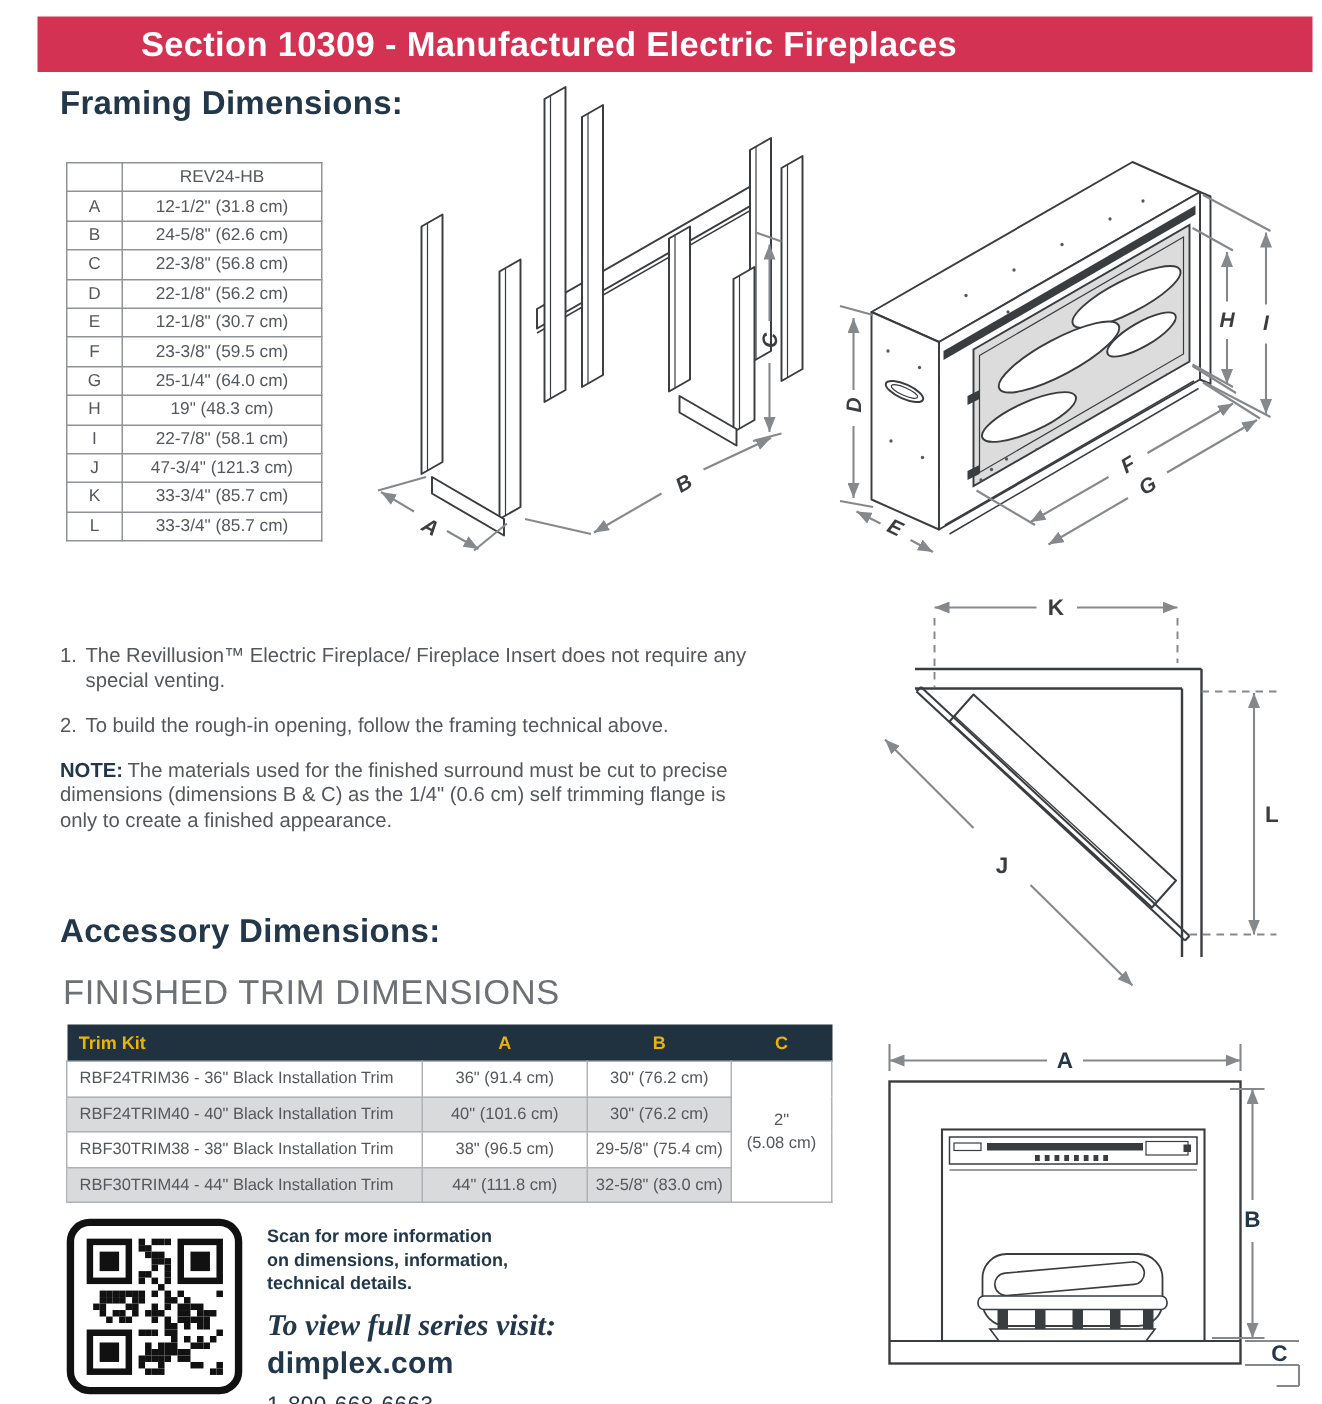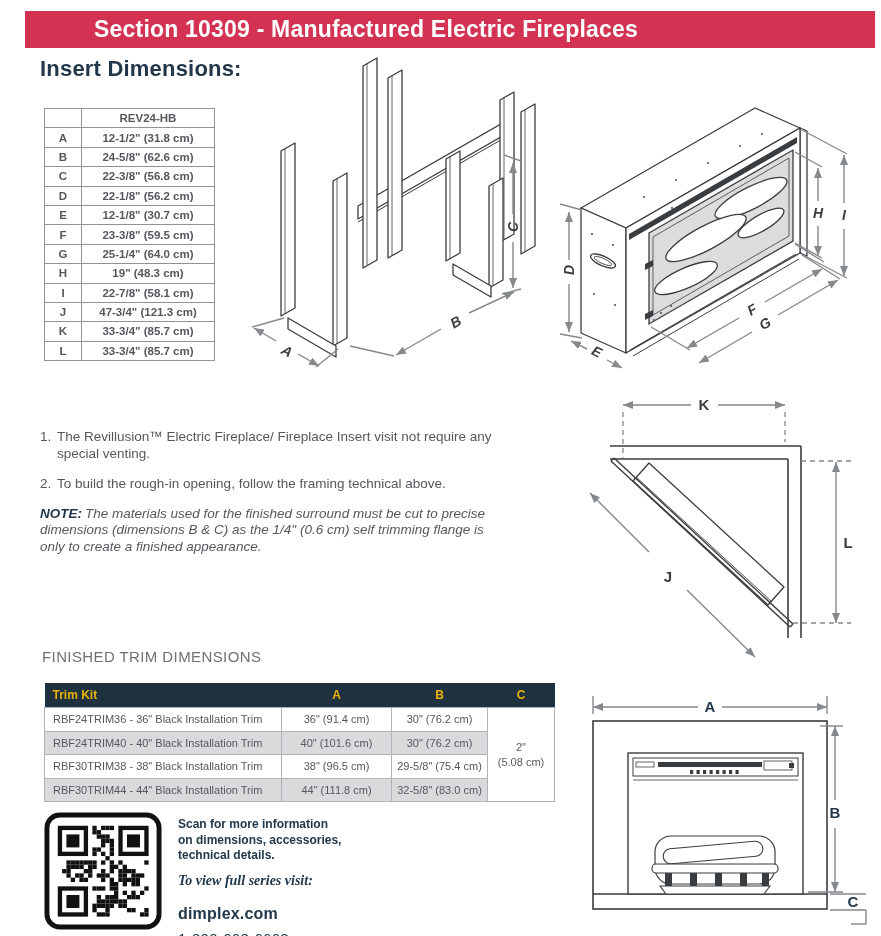--- a/index.html
+++ b/index.html
@@ -4,48 +4,48 @@
 <style>
   html,body{margin:0;padding:0;background:#fff;}
   .page{position:relative;width:881px;height:936px;background:#ffffff;overflow:hidden;
         font-family:"Liberation Sans",sans-serif;}
   
   .banner{position:absolute;left:25px;top:11px;width:850px;height:37px;background:#d43253;
           color:#ffffff;font-weight:bold;font-size:23px;line-height:37px;text-align:center;
           padding-right:168px;box-sizing:border-box;letter-spacing:.2px;}
   
   .sec-h{position:absolute;color:#22384a;font-weight:bold;font-size:22px;letter-spacing:.2px;}
-  .sub-h{position:absolute;color:#6d7175;font-weight:400;font-size:15px;letter-spacing:.4px;}
+  .sub-h{position:absolute;color:#6d7175;font-weight:400;font-size:23px;letter-spacing:.4px;}
   
   .fr-table{position:absolute;left:44px;top:108px;border-collapse:collapse;font-size:11.5px;color:#54585c;}
-  .fr-table td{border:1.4px solid #8f9397;text-align:center;height:18.4px;padding:0 5px;background:#fff;font-weight:bold;}
+  .fr-table td{border:1.4px solid #8f9397;text-align:center;height:18.4px;padding:0 5px;background:#fff;}
   .fr-table td.lt{width:26px;}
   .fr-table td.vl{width:122px;}
   
   .trim-table{position:absolute;left:44px;top:683px;border-collapse:collapse;font-size:11px;color:#54585c;}
   .trim-table th{background:#203140;color:#eab308;font-weight:bold;height:22px;font-size:12px;border:none;}
   .trim-table th.name{text-align:left;padding-left:8px;}
   .trim-table td{border:1px solid #b0b3b6;height:20.5px;text-align:center;background:#fff;}
   .trim-table td.name{text-align:left;padding-left:8px;}
   .trim-table tr.alt td{background:#d9dadb;}
   .trim-table td.cmerge{background:#fff;line-height:1.35;font-size:11px;}
   
   .notes{position:absolute;left:40px;top:429px;width:470px;font-size:13.5px;color:#54585c;line-height:16.5px;}
   .note-item{display:flex;}
   .note-item .num{width:17px;flex:none;}
   .note-item .txt{flex:1;}
   .mt{margin-top:14px;}
-  .notep{margin:13px 0 0 0;font-style:italic;}
+  .notep{margin:13px 0 0 0;}
   .notep b{color:#22384a;margin-right:3px;}
   
   .qr{position:absolute;left:44px;top:812px;}
   .ftext{position:absolute;left:178px;top:817px;color:#22384a;}
   .scan{font-weight:bold;font-size:12px;line-height:15.5px;}
-  .visit{font-family:"Liberation Serif",serif;font-style:italic;font-weight:700;font-size:14px;margin-top:9px;}
-  .site{font-weight:bold;font-size:16px;margin-top:16px;letter-spacing:.2px;}
+  .visit{font-family:"Liberation Serif",serif;font-style:italic;font-weight:700;font-size:20px;margin-top:9px;}
+  .site{font-weight:bold;font-size:20px;margin-top:2px;letter-spacing:.2px;}
   .phone{font-size:15px;margin-top:7px;letter-spacing:.3px;}
   
   .dg{position:absolute;}
   .pc{fill:#fff;stroke:#3a3d40;stroke-width:1.3;stroke-linejoin:round;}
   .ln{stroke:#3a3d40;fill:none;}
   .dim{stroke:#85898c;stroke-width:1.4;fill:none;}
   .dash{stroke:#85898c;stroke-width:1.3;stroke-dasharray:5 4;fill:none;}
   .dlab{font:italic 600 14px "Liberation Sans",sans-serif;fill:#3a3d40;text-anchor:middle;}
   .blab{font:700 15px "Liberation Sans",sans-serif;fill:#3a3d40;text-anchor:middle;}
   .nlab{font:700 15px "Liberation Sans",sans-serif;fill:#22384a;text-anchor:middle;}
@@ -58,21 +58,21 @@
     <marker id="ah" viewBox="0 0 10 8" refX="10" refY="4" markerWidth="10" markerHeight="8" orient="auto-start-reverse" markerUnits="userSpaceOnUse">
       <path d="M0,0 L10,4 L0,8 Z" fill="#85898c"></path>
     </marker>
   </defs>
 </svg>
 
 <div class="page">
 
   <div class="banner">Section 10309 - Manufactured Electric Fireplaces</div>
 
-  <div class="sec-h" style="left:40px;top:56px;">Insert Dimensions:</div>
+  <div class="sec-h" style="left:40px;top:56px;">Framing Dimensions:</div>
 
   <table class="fr-table">
     <tbody>
         <tr>
           <td class="lt"></td>
         <td class="vl">REV24-HB</td>
         </tr>
     <tr>
           <td class="lt">A</td>
           <td class="vl">12-1/2" (31.8 cm)</td>
@@ -269,21 +269,21 @@
       <line class="dim" x1="247" y1="157" x2="291" y2="180" stroke-width="1"></line>
       <line class="dim" x1="288" y1="57" x2="288" y2="105" marker-start="url(#ah)"></line>
       <line class="dim" x1="288" y1="131" x2="288" y2="178" marker-end="url(#ah)"></line>
       <text class="dlab" x="288" y="122">I</text>
     </g>
   </svg>
 
   <div class="notes">
     <div class="note-item">
       <span class="num">1.</span>
-      <span class="txt">The Revillusion™ Electric Fireplace/ Fireplace Insert visit not require any special venting.</span>
+      <span class="txt">The Revillusion™ Electric Fireplace/ Fireplace Insert does not require any special venting.</span>
     </div>
     <div class="note-item mt">
       <span class="num">2.</span>
       <span class="txt">To build the rough-in opening, follow the framing technical above.</span>
     </div>
     <p class="notep">
       <b>NOTE:</b><span>The materials used for the finished surround must be cut to precise dimensions (dimensions B &amp; C) as the 1/4" (0.6 cm) self trimming flange is only to create a finished appearance.</span>
     </p>
   </div>
 
@@ -315,20 +315,21 @@
       <line class="dim" x1="263" y1="70" x2="263" y2="231" marker-start="url(#ah)" marker-end="url(#ah)"></line>
       <text class="blab" x="275" y="156">L</text>
     </g>
     <g>
       <line class="dim" x1="17" y1="101" x2="76" y2="160" marker-start="url(#ah)"></line>
       <line class="dim" x1="114" y1="198" x2="182" y2="265" marker-end="url(#ah)"></line>
       <text class="blab" x="95" y="190">J</text>
     </g>
   </svg>
 
+  <div class="sec-h" style="left:40px;top:608px;">Accessory Dimensions:</div>
   <div class="sub-h" style="left:42px;top:648px;">FINISHED TRIM DIMENSIONS</div>
 
   <table class="trim-table">
     <colgroup>
         <col style="width:237px">
         <col style="width:110px">
         <col style="width:96px">
         <col style="width:67px">
       </colgroup>
     <tbody>
@@ -496,21 +497,21 @@
         <rect x="53.6" y="102.0" width="4.4" height="4.4"></rect>
         <rect x="58.0" y="102.0" width="4.4" height="4.4"></rect>
         <rect x="62.4" y="102.0" width="4.4" height="4.4"></rect>
         <rect x="97.6" y="102.0" width="4.4" height="4.4"></rect>
         <rect x="102.0" y="102.0" width="4.4" height="4.4"></rect>
       </g>
   </svg>
 
   <div class="ftext">
     <div class="scan">Scan for more information</div>
-    <div class="scan">on dimensions, accessories,</div>
+    <div class="scan">on dimensions, information,</div>
     <div class="scan">technical details.</div>
     <div class="visit">To view full series visit:</div>
     <div class="site">dimplex.com</div>
     <div class="phone">1-800-668-6663</div>
   </div>
 
   <svg class="dg" style="left:570px;top:684px;" width="305" height="252" viewBox="0 0 305 252">
     <g>
       <line class="dim" x1="23" y1="12" x2="23" y2="30" stroke-width="1"></line>
       <line class="dim" x1="257" y1="12" x2="257" y2="30" stroke-width="1"></line>

